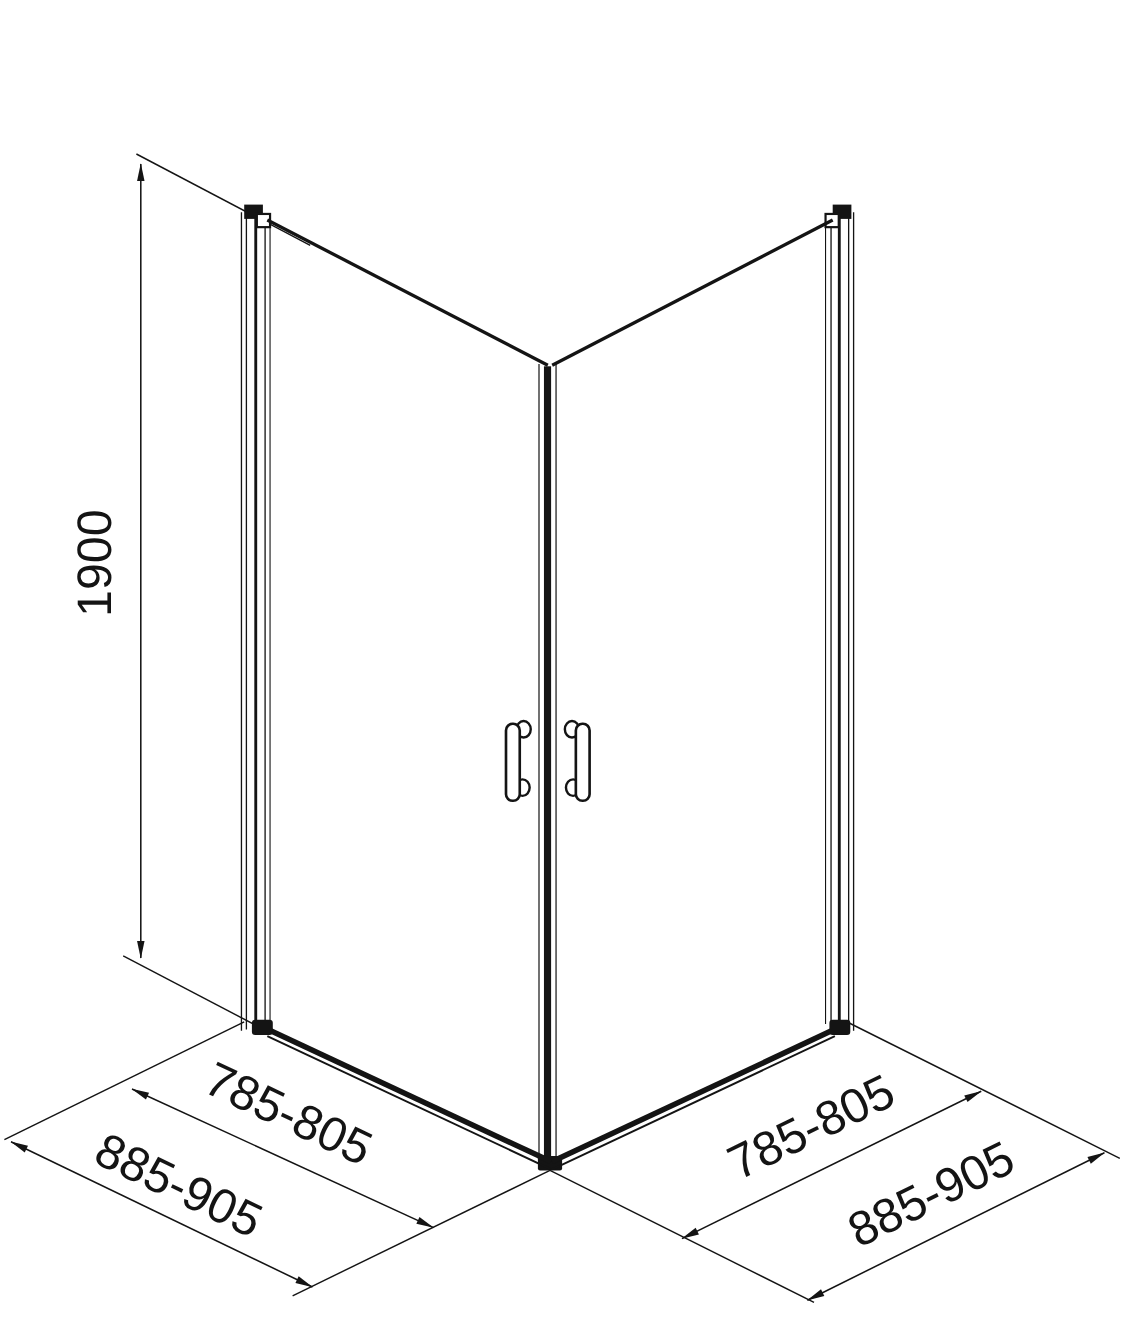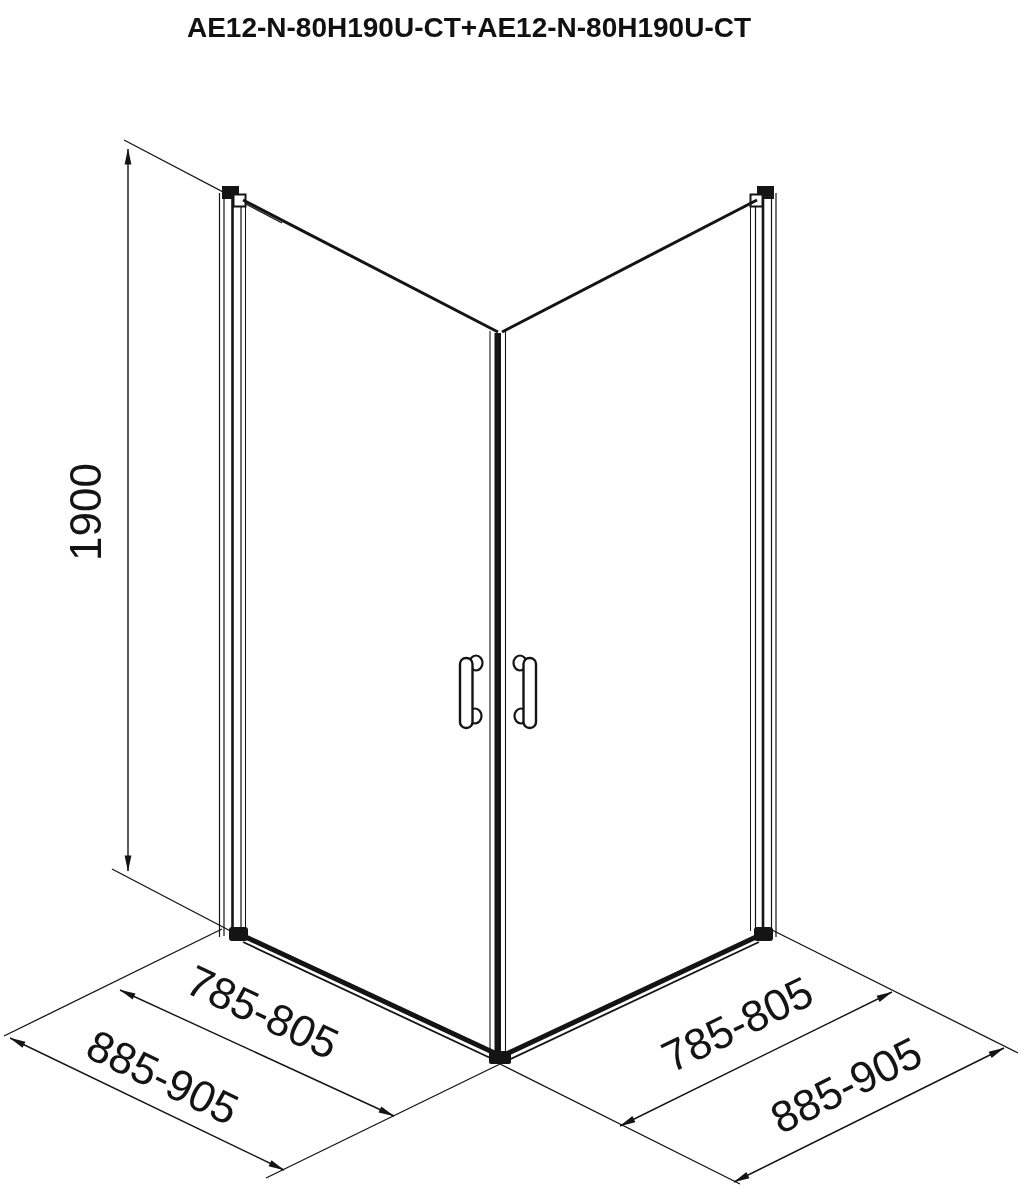--- a/index.html
+++ b/index.html
@@ -18,21 +18,20 @@
     font-weight:400;
   }
   line,path.stroke{stroke-linecap:butt;}
 </style>
 </head>
 <body>
 
 <div class="stage">
 
   <div class="title-block">
-    <div>AE12-N-80H190U-CT+AE12-N-80H190U-CT</div>
   </div>
 
   <svg class="drawing" width="1023" height="1200" viewBox="0 0 1023 1200">
     <defs>
       <marker id="arr" markerUnits="userSpaceOnUse" viewBox="0 0 17 8" markerWidth="17" markerHeight="8" refX="16.5" refY="4" orient="auto-start-reverse">
         <path d="M17,4 L1,0.6 L1,7.4 Z" fill="#141414"></path>
       </marker>
     </defs>
 
     <g stroke="#141414">

